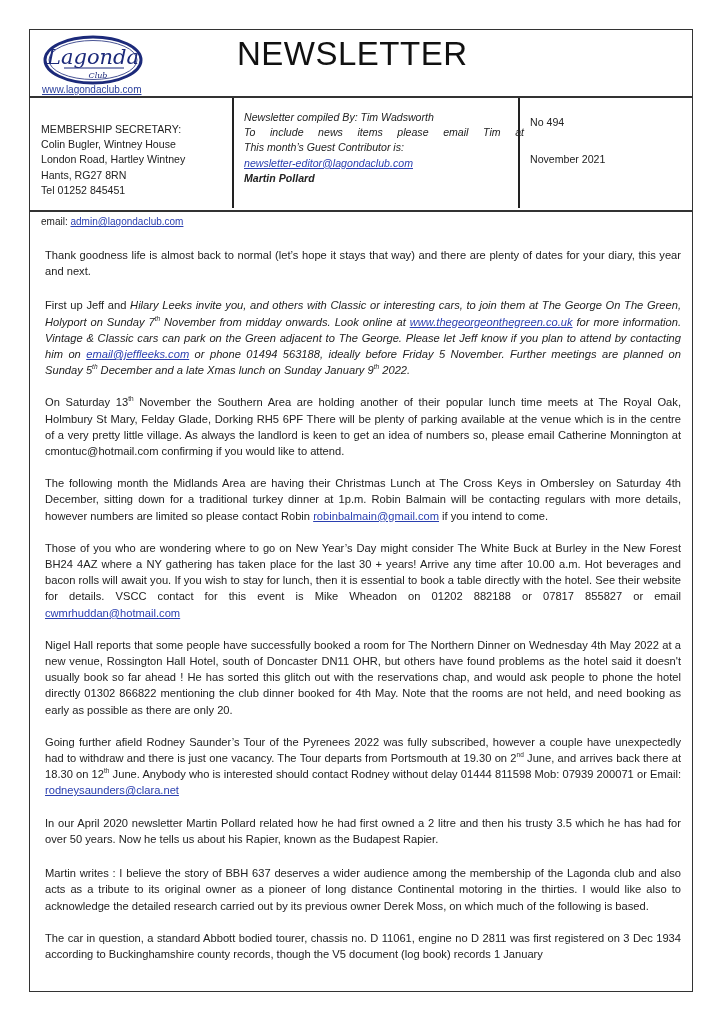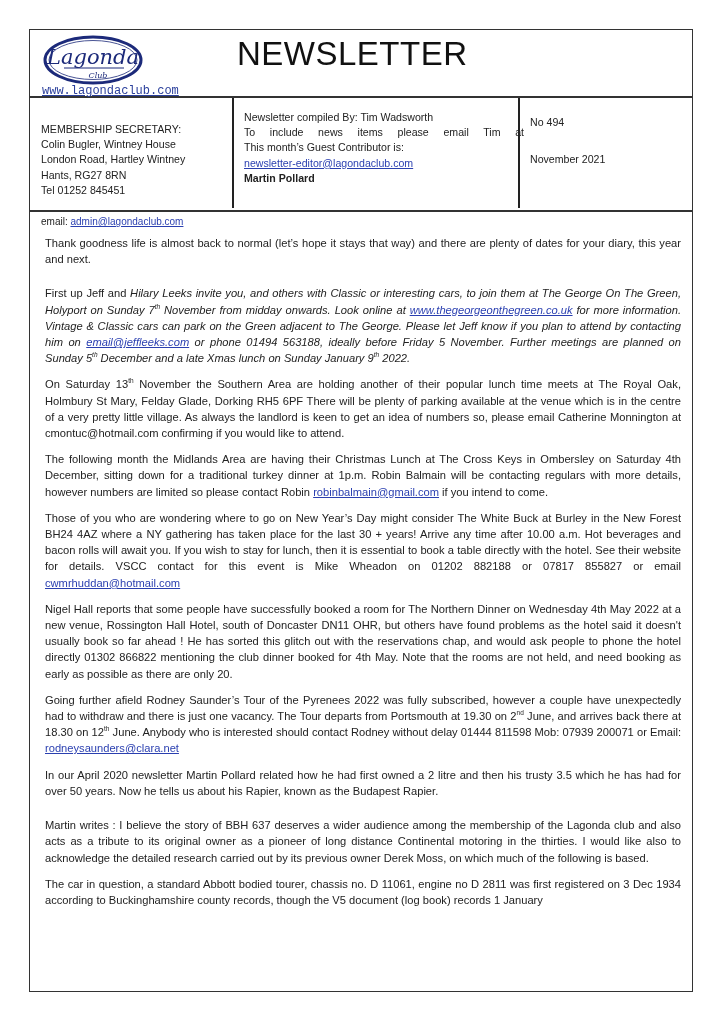--- a/index.html
+++ b/index.html
@@ -3,39 +3,39 @@
 <meta charset="utf-8">
 <style>
   html, body { margin: 0; padding: 0; background: #ffffff; }
   body { width: 724px; height: 1024px; position: relative; overflow: hidden;
          font-family: "Liberation Sans", sans-serif; color: #1a1a1a; }
   .frame { position: absolute; left: 29px; top: 29px; width: 664px; height: 963px;
            border: 1.5px solid #333; box-sizing: border-box; }
   .header-top { position: absolute; left: 0; top: 0; width: 100%; height: 68px;
                 border-bottom: 2px solid #333; box-sizing: border-box; }
   .logo { position: absolute; left: 12px; top: 4px; width: 102px; height: 52px; }
-  .site-link { position: absolute; left: 12px; top: 54px; font-size: 12px; color: #2a3f9c;
-               text-decoration: underline; font-family: Liberation Mono, monospace; }
+  .site-link { position: absolute; left: 12px; top: 54px; font-size: 10px; color: #2a3f9c;
+               text-decoration: underline; }
   .title { position: absolute; left: 207px; top: 5px; font-size: 33px; font-weight: normal;
            letter-spacing: 0.5px; color: #111; text-align: right; }
   .info-row { position: absolute; left: 0; top: 68px; width: 100%; height: 114px;
               border-bottom: 2px solid #333; box-sizing: border-box; }
   .col { position: absolute; top: 0; height: 110px; box-sizing: border-box;
          font-family: "Liberation Sans", sans-serif; font-size: 10.6px; line-height: 15.2px; color: #222; }
   .col1 { left: 0; width: 202px; padding: 24px 0 0 11px; }
-  .col2 { left: 202px; width: 300px; padding: 12px 8px 0 10px; border-left: 2px solid #222; }
+  .col2 { left: 202px; width: 300px; padding: 12px 8px 0 10px; border-left: 2px solid #222; font-style: italic; }
   .col3 { left: 488px; width: 184px; padding: 17px 0 0 10px; border-left: 2px solid #222; }
   .col1 .email-line { margin-top: 16px; font-size: 10px; }
   a, .link { color: #2a3fb0; text-decoration: underline; }
   .justify { text-align: justify; text-align-last: justify; }
   .bold { font-weight: bold; }
   .issue-date { margin-top: 22px; }
   .body { position: absolute; left: 15px; top: 201px; width: 636px;
           font-size: 11.15px; line-height: 16.2px; color: #222; text-align: justify; }
-  .body p { margin: 4px 0 10px 0; }
+  .body p { margin: 16px 0 10px 0; }
   .body p.gap { margin-bottom: 18px; }
   .it { font-style: italic; }
   sup { font-size: 6.5px; line-height: 0; vertical-align: 5px; }
 </style>
 </head>
 <body>
 
 <div class="frame">
 
   <div class="header-top">

